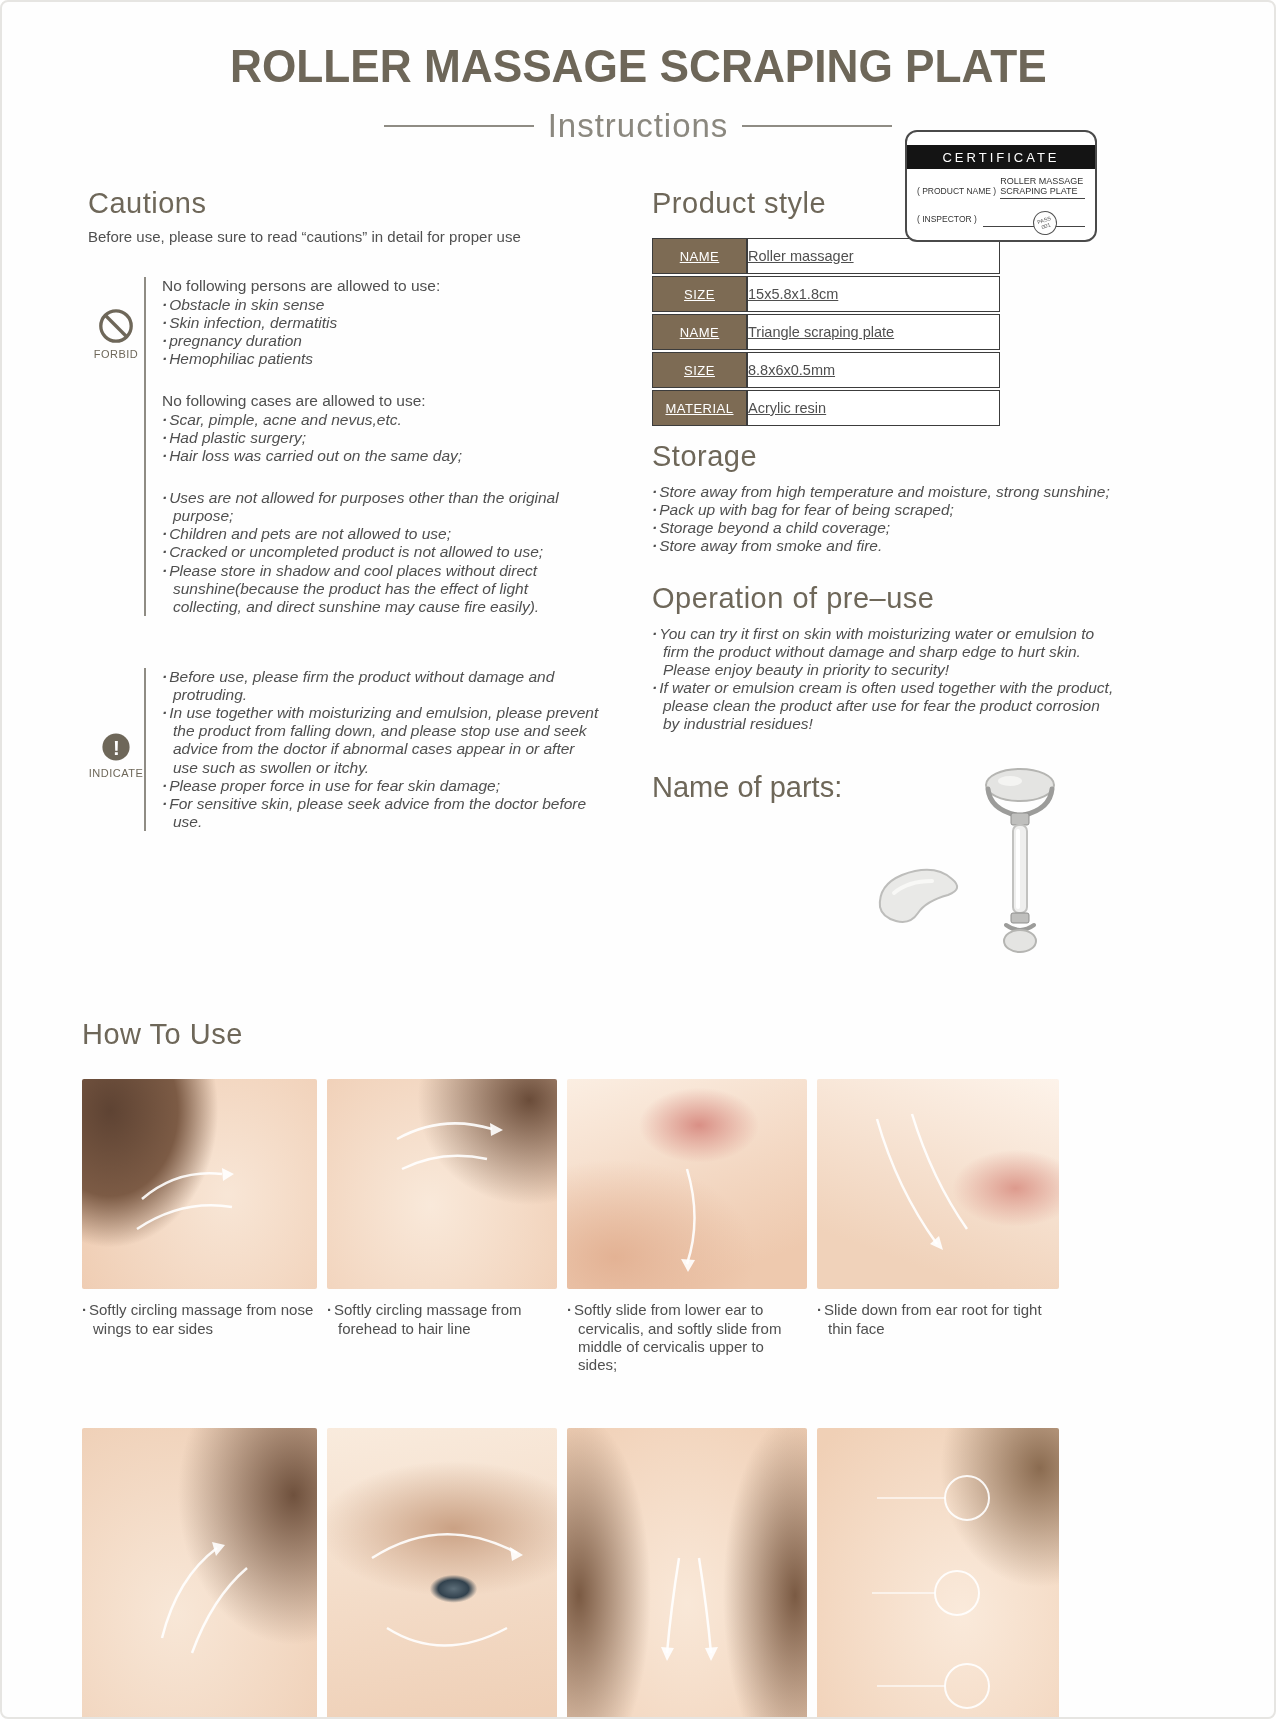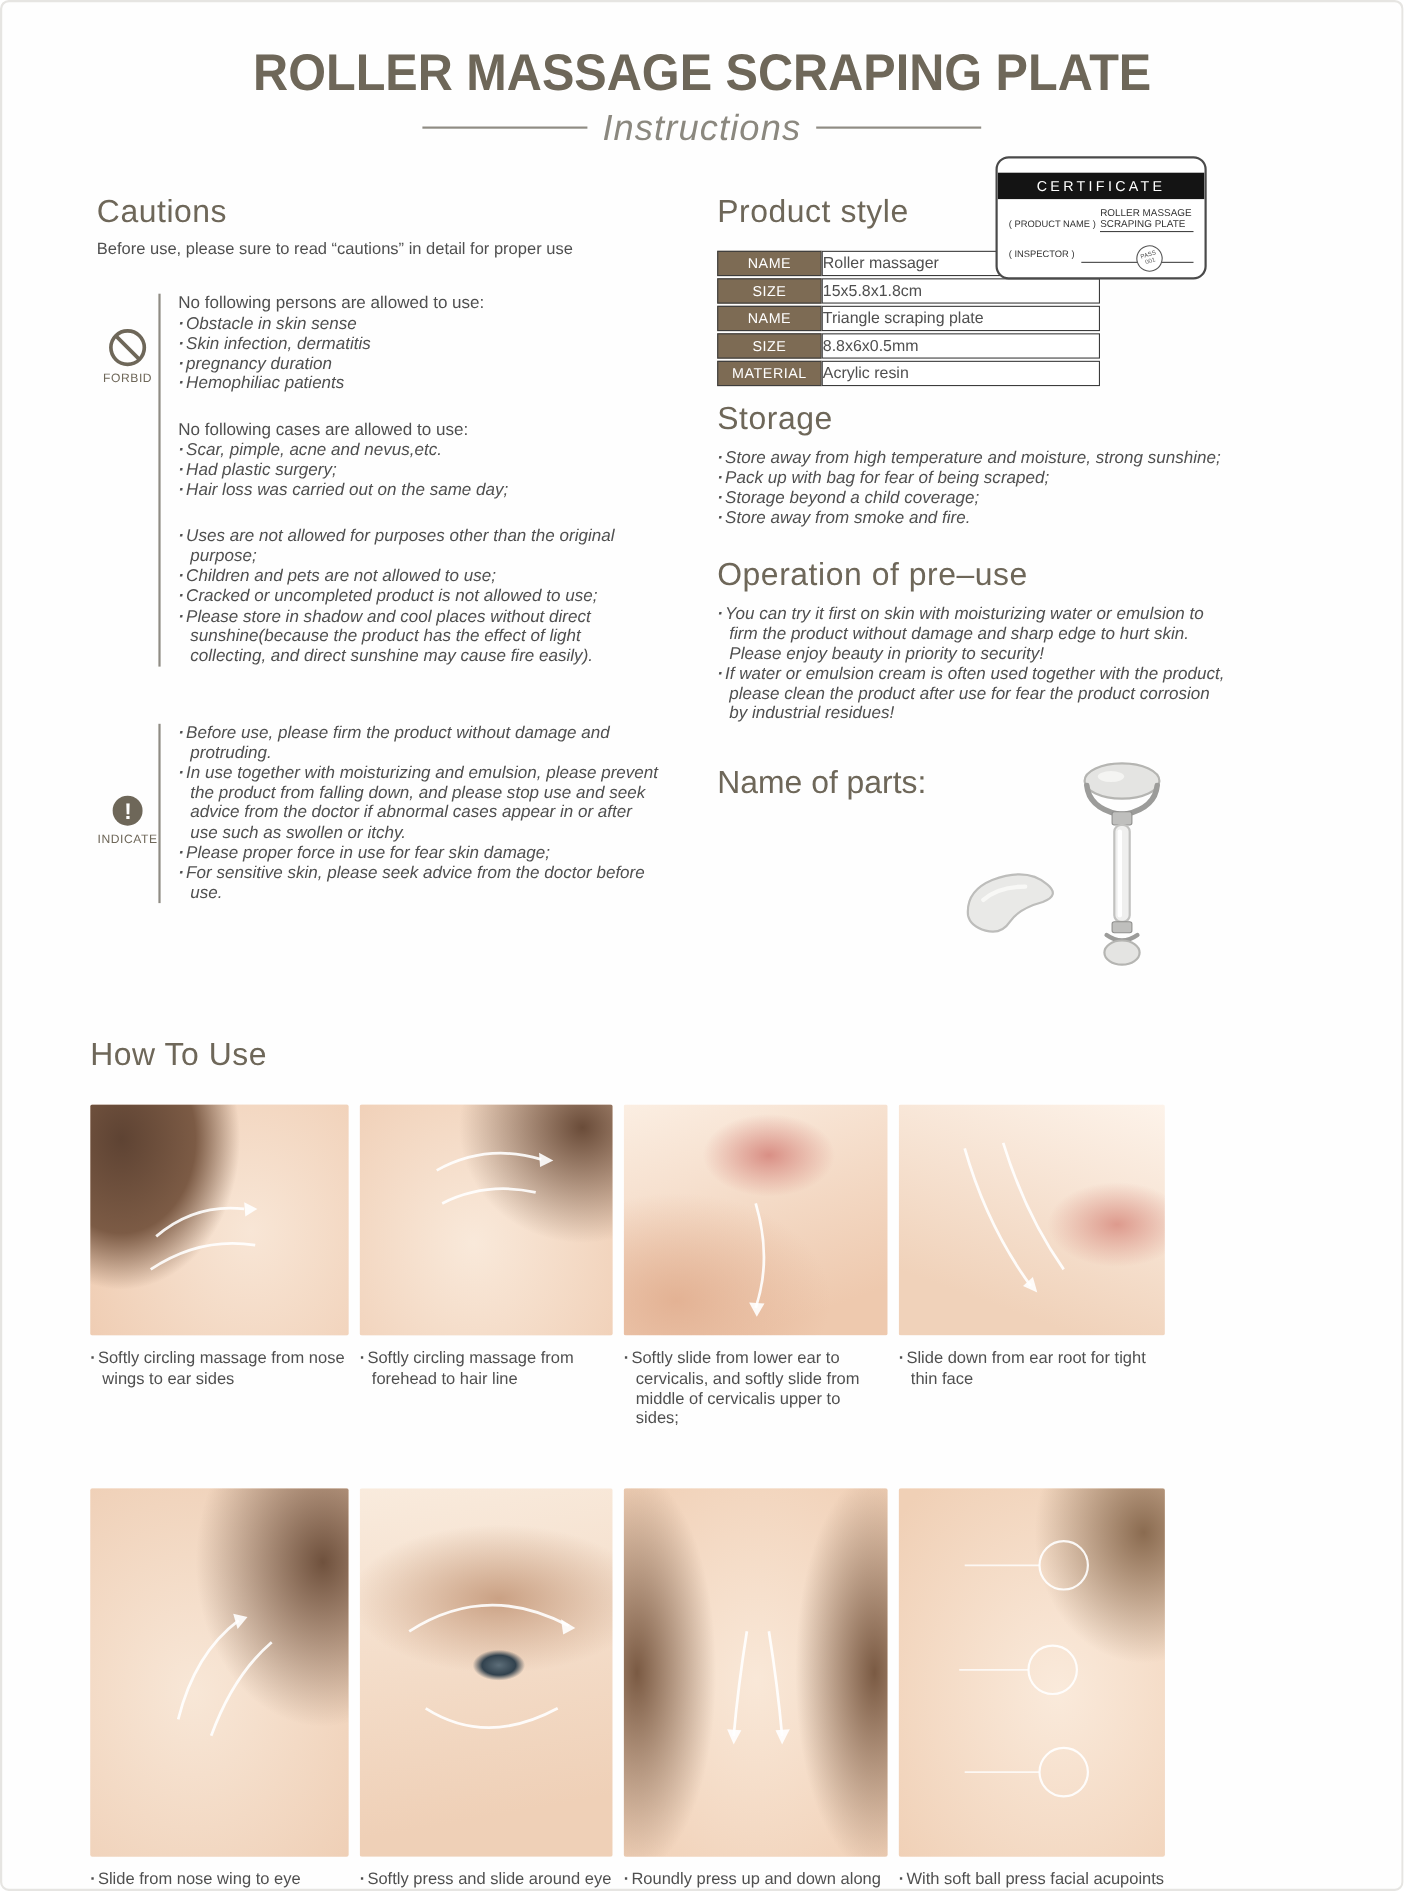--- a/index.html
+++ b/index.html
@@ -8,26 +8,26 @@
   .page {
     position:relative; width:1276px; height:1719px; margin:0 auto;
     background:#fefefe; border:2px solid #e6e5e2; border-radius:8px; overflow:hidden;
   }
   
   .header { text-align:center; padding-top:36px; }
   .main-title {
     display:inline-block; font-size:47px; font-weight:bold; letter-spacing:0px;
     color:#6e6759; transform:scaleX(.94); white-space:nowrap;
   }
-  .subtitle-row { margin-top:4px; display:flex; align-items:center; justify-content:center; gap:14px;font-style:italic; }
+  .subtitle-row { margin-top:14px; display:flex; align-items:center; justify-content:center; gap:14px; }
   .subtitle-row .line { width:150px; height:2px; background:#8f8c84; }
   .subtitle { font-size:33px; font-weight:300; color:#8b887f; letter-spacing:1px; }
   
   .certificate {
-    position:absolute; top:140px; left:903px; width:192px; height:112px;
+    position:absolute; top:128px; left:903px; width:192px; height:112px;
     border:2px solid #4a4a4a; border-radius:12px; background:#fff; overflow:hidden;
   }
   .cert-band { margin-top:13px; background:#141414; color:#fff; text-align:center;
     font-size:13px; letter-spacing:3px; padding:5px 0 4px; }
   .cert-body { padding:7px 10px 0 10px; }
   .cert-row { display:flex; align-items:flex-end; }
   .cert-label { font-size:8.5px; color:#333; white-space:nowrap; padding-bottom:3px; }
   .cert-value { flex:1; margin-left:4px; font-size:9px; line-height:1.15; color:#333;
     border-bottom:1px solid #444; padding-bottom:1px; }
   .cert-row2 { display:flex; align-items:flex-end; margin-top:6px; }
@@ -56,21 +56,21 @@
   .grp { margin-bottom:24px; }
   .grp:last-child { margin-bottom:0; }
   .forbid-svg circle { fill:none; stroke:#6e6759; stroke-width:3.5; }
   .forbid-svg line { stroke:#6e6759; stroke-width:3.5; }
   .indicate-svg circle { fill:#6e6759; }
   .indicate-svg text { fill:#fff; font-size:24px; font-weight:bold; }
   .pad-top-30 { padding-top:30px; }
   .pad-top-60 { padding-top:62px; }
   
   .spec-table { margin-top:16px; border-collapse:separate; border-spacing:0 2px; width:348px; }
-  .spec-table td { height:23px; }
+  .spec-table td { height:36px;text-decoration:underline; }
   .spec-label { width:95px; background:#7d6b54; color:#fff; text-align:center;
     font-size:13px; letter-spacing:.5px; border:1px solid #3c3c3c; }
   .spec-value { font-size:14.5px; color:#4f4f4f; border:1px solid #3c3c3c; background:#fff; }
   .mt28 { margin-top:26px; } .mt14 { margin-top:12px; } .mt10 { margin-top:10px; }
   
   .parts-row { display:flex; margin-top:24px; align-items:flex-start; }
   .parts-heading { font-size:29px; font-weight:400; color:#6e6759; margin-top:14px; }
   .parts-art { margin-left:18px; }
   
   .htu { padding:0 80px; margin-top:56px; }

